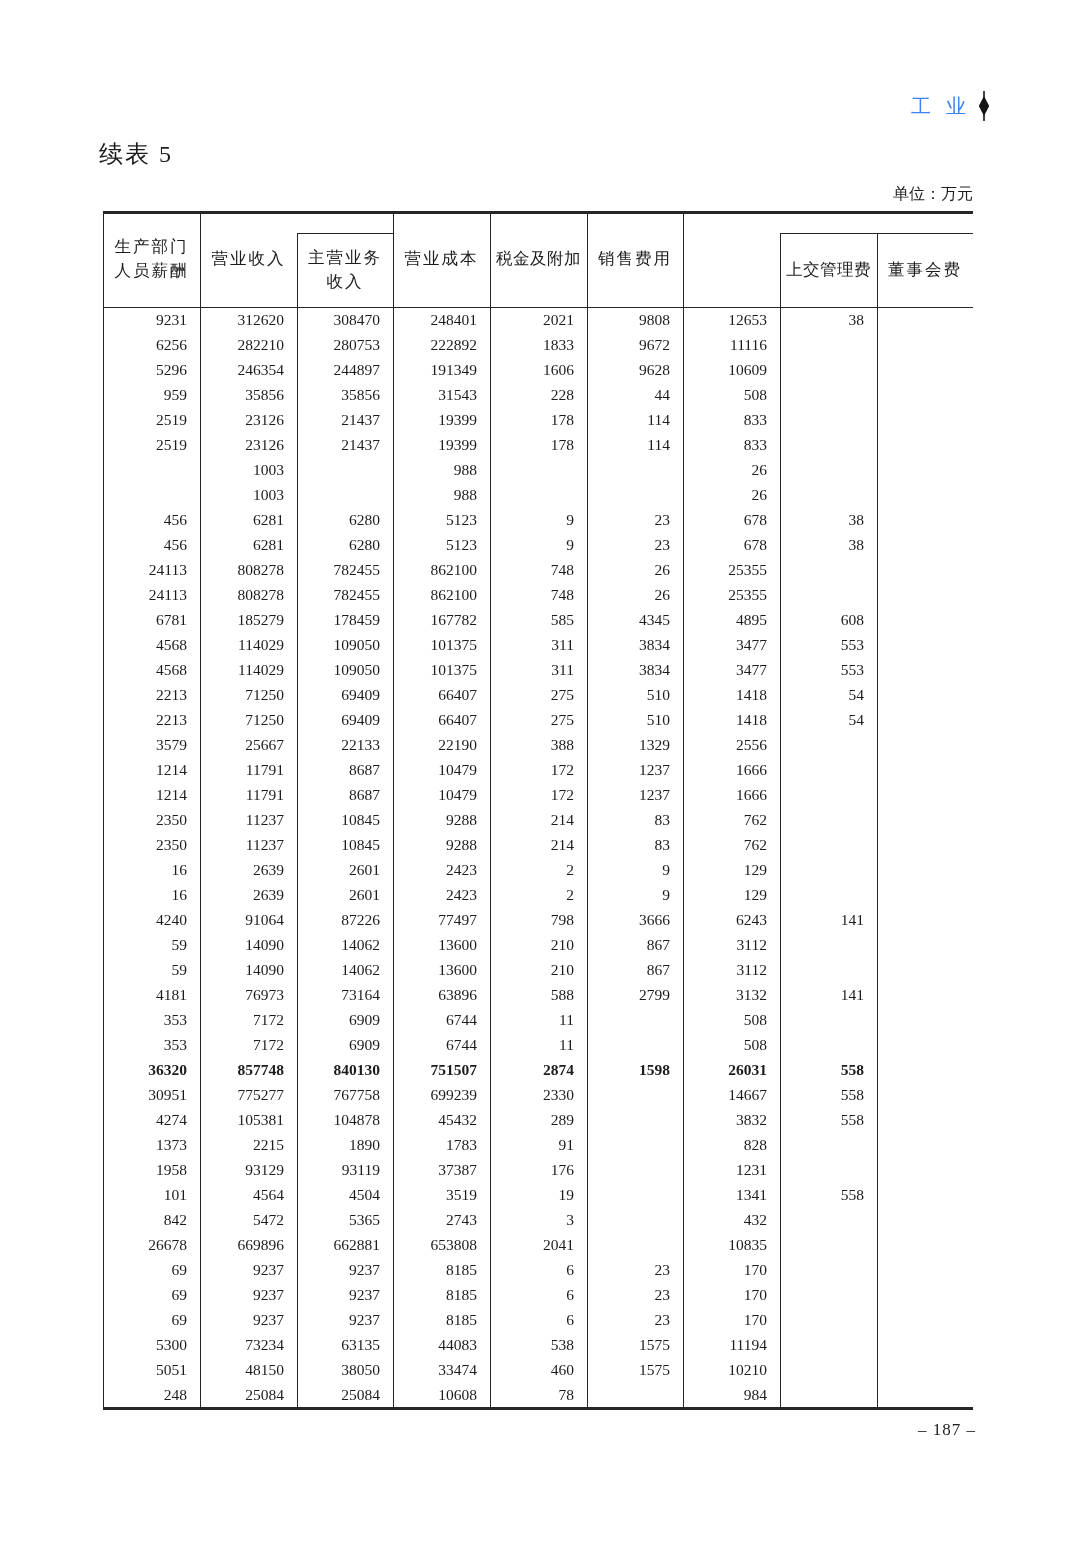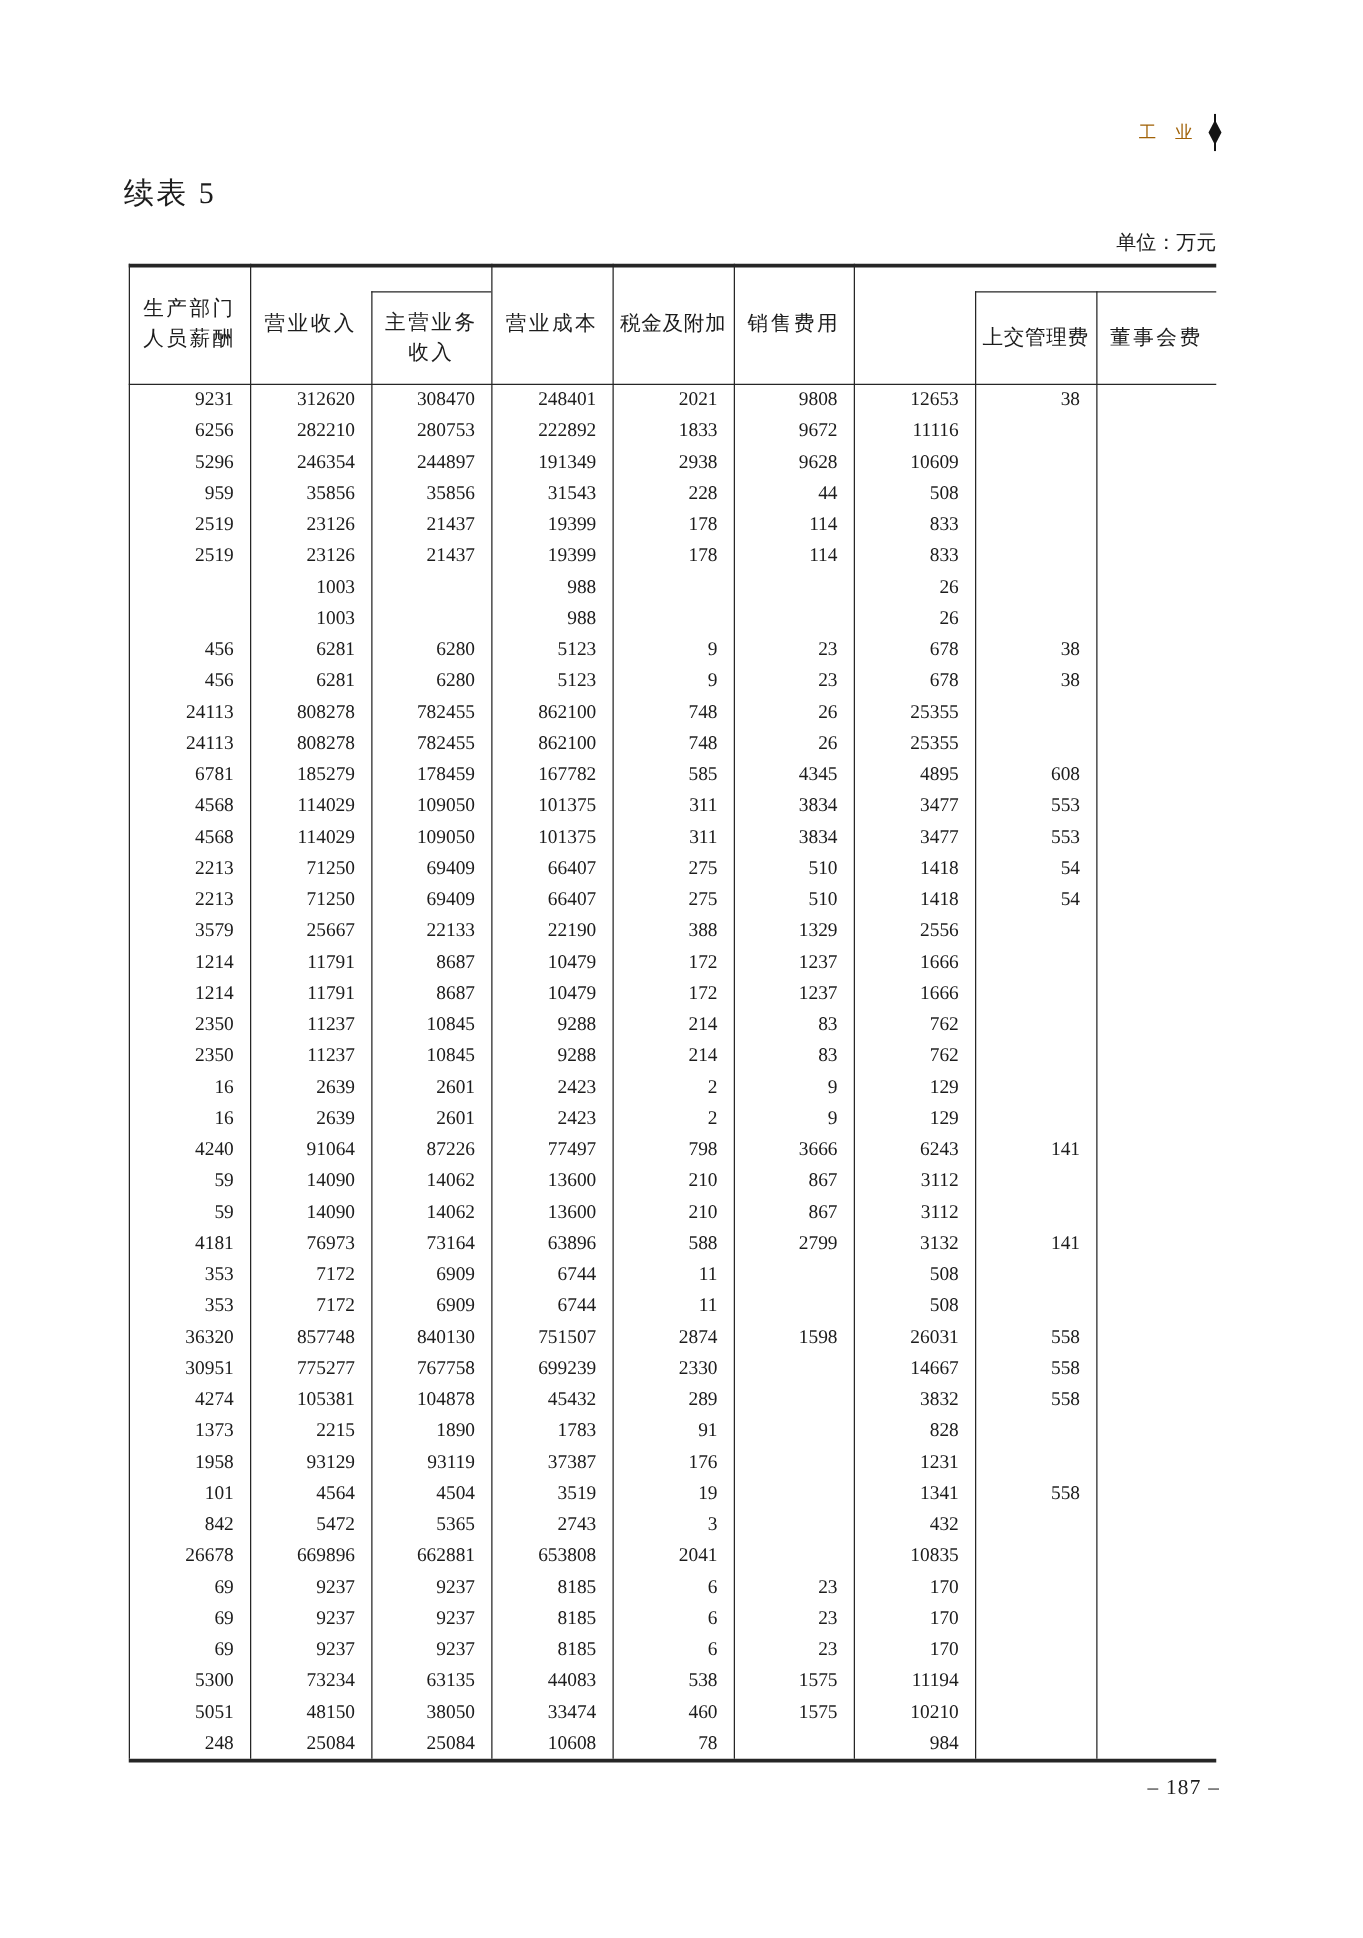--- a/index.html
+++ b/index.html
@@ -3,37 +3,37 @@
 <meta charset="utf-8">
 <style>
   html,body{margin:0;padding:0;background:#ffffff;}
   .page{
     position:relative;width:1090px;height:1550px;background:#ffffff;
     font-family:"Liberation Serif","DejaVu Serif",serif;color:#1c1c1c;
     overflow:hidden;
   }
   
   .corner{position:absolute;top:91px;left:911px;display:flex;align-items:center;}
-  .corner-text{font-size:14px;letter-spacing:15px;color:#a16207;}
+  .corner-text{font-size:20px;letter-spacing:15px;color:#3b82f6;}
   .corner-icon{margin-left:-4px;display:block;}
   
   .title{position:absolute;top:138px;left:99px;font-size:24px;letter-spacing:2px;}
   .unit{position:absolute;top:184px;left:0;width:973px;text-align:right;font-size:16px;}
   
   .table{position:absolute;left:103px;top:211px;width:870px;height:1199px;}
   .ln{position:absolute;background:#262626;}
   .hcell{
     position:absolute;display:flex;align-items:center;justify-content:center;
     text-align:center;font-size:16.5px;letter-spacing:2px;line-height:24px;
     white-space:pre-line;
   }
   .hcell.tight{letter-spacing:0.5px;}
   .tbody{position:absolute;left:0;top:96px;width:870px;}
   .trow{display:flex;height:25px;align-items:center;}
-  .trow.bold .tcell{font-weight:normal;}
+  .trow.bold .tcell{font-weight:bold;}
   .tcell{
     box-sizing:border-box;padding-right:13px;text-align:right;
     font-size:15.5px;line-height:25px;white-space:nowrap;
   }
   .tcell:nth-child(1){width:97px;}
   .tcell:nth-child(2){width:97px;}
   .tcell:nth-child(3){width:96px;}
   .tcell:nth-child(4){width:97px;}
   .tcell:nth-child(5){width:97px;padding-left:20px;}
   .tcell:nth-child(6){width:96px;}
@@ -108,21 +108,21 @@
           <div class="tcell">9672</div>
           <div class="tcell">11116</div>
           <div class="tcell"></div>
           <div class="tcell"></div>
         </div>
         <div class="trow">
           <div class="tcell">5296</div>
           <div class="tcell">246354</div>
           <div class="tcell">244897</div>
           <div class="tcell">191349</div>
-          <div class="tcell">2938</div>
+          <div class="tcell">1606</div>
           <div class="tcell">9628</div>
           <div class="tcell">10609</div>
           <div class="tcell"></div>
           <div class="tcell"></div>
         </div>
         <div class="trow">
           <div class="tcell">959</div>
           <div class="tcell">35856</div>
           <div class="tcell">35856</div>
           <div class="tcell">31543</div>

